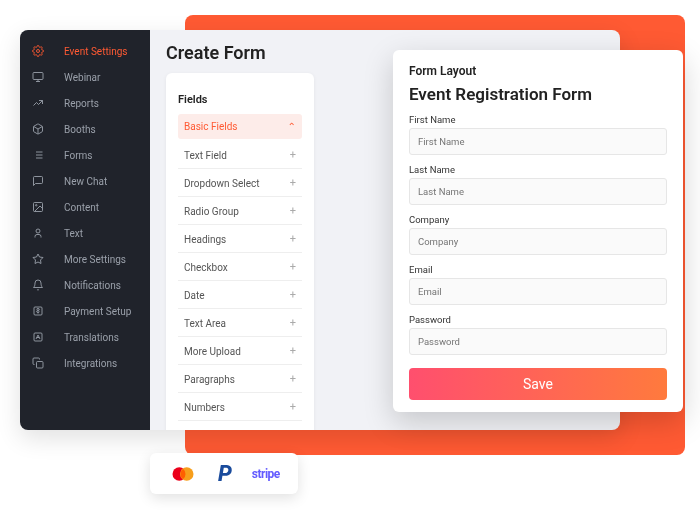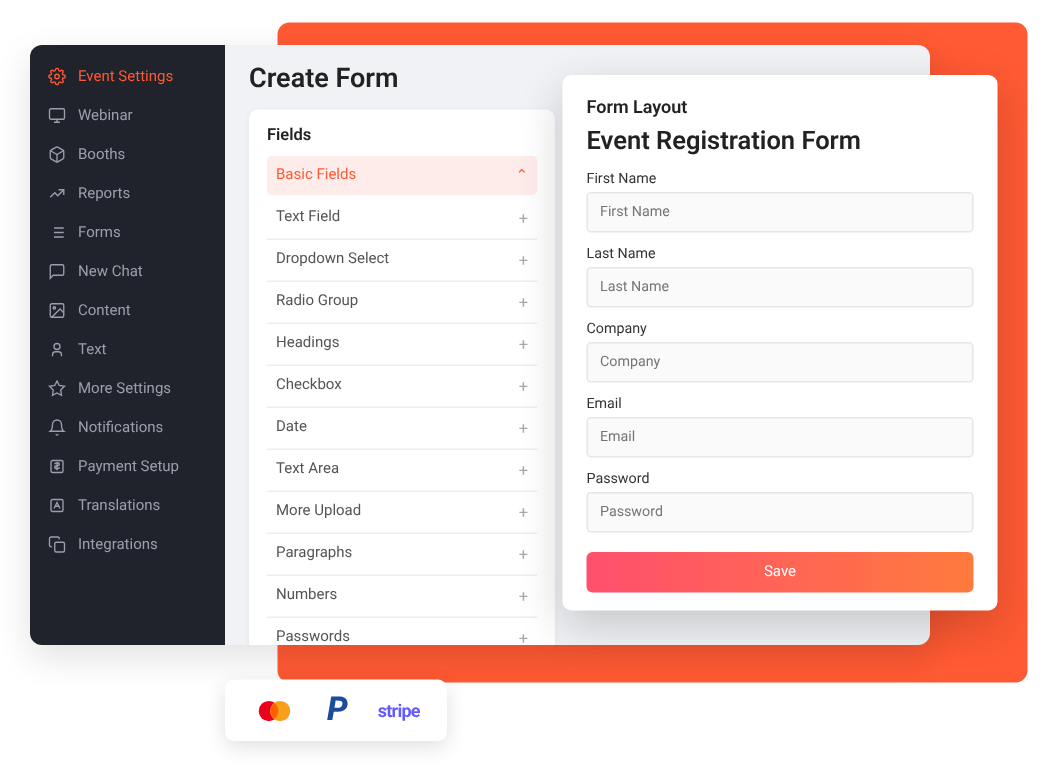--- a/index.html
+++ b/index.html
@@ -1,38 +1,38 @@
 <!DOCTYPE html>
 <html><head>
 <meta charset="utf-8">
 <style>
 *{margin:0;padding:0;box-sizing:border-box;font-family:-apple-system,BlinkMacSystemFont,'Segoe UI',Roboto,sans-serif}
 body{background:#fff;width:700px;height:512px;position:relative;overflow:hidden}
 .orange-bg{position:absolute;top:15px;right:15px;width:500px;height:440px;background:#ff5a33;border-radius:8px}
 .app-shell{position:absolute;top:30px;left:20px;width:600px;height:400px;border-radius:8px;overflow:hidden;display:flex;box-shadow:0 8px 24px rgba(0,0,0,0.12);background:#f1f2f6}
 .sidebar{width:130px;background:#20232b;color:#9aa0aa;font-size:10px;padding:8px 0;overflow:hidden}
-.side-item{display:flex;align-items:center;gap:8px;padding:7px 12px;cursor:pointer}
+.side-item{display:flex;align-items:center;gap:20px;padding:7px 12px;cursor:pointer}
 .side-item.active{color:#ff5a33}
 .side-item .icon{width:12px;height:12px;display:flex;align-items:center;justify-content:center}
 .side-item .icon svg{width:12px;height:12px;stroke:currentColor;fill:none;stroke-width:1.8}
 .main{flex:1;padding:12px 16px;overflow:hidden}
 .main-title{font-size:18px;font-weight:600;color:#222;margin-bottom:10px}
-.fields-panel{background:#fff;border-radius:6px;padding:10px 12px;width:204px;box-shadow:0 1px 4px rgba(0,0,0,0.06)}
+.fields-panel{background:#fff;border-radius:6px;padding:20px 12px;width:148px;box-shadow:0 1px 4px rgba(0,0,0,0.06)}
 .fields-panel h3{font-size:11px;font-weight:600;color:#222;margin-bottom:8px}
-.field-row{display:flex;justify-content:space-between;align-items:flex-start;padding:7px 6px;font-size:10px;color:#555;border-bottom:1px solid #eee}
+.field-row{display:flex;justify-content:space-between;align-items:flex-end;padding:7px 6px;font-size:10px;color:#555;border-bottom:1px solid #eee}
 .field-row:last-child{border-bottom:none}
 .field-row.header{background:#fdece9;color:#ff5a33;border:none;border-radius:3px;margin-bottom:2px}
 .field-row .plus{color:#aaa;font-size:11px}
-.form-panel{position:absolute;top:50px;right:35px;width:290px;background:#fff;border-radius:6px;padding:14px 16px 12px;box-shadow:0 10px 30px rgba(0,0,0,0.18)}
+.form-panel{position:absolute;top:50px;right:17px;width:290px;background:#fff;border-radius:6px;padding:14px 16px 12px;box-shadow:0 10px 30px rgba(0,0,0,0.18)}
 .form-panel h3{font-size:12px;font-weight:600;color:#222;margin-bottom:6px}
 .form-panel h4{font-size:17px;font-weight:600;color:#222;margin-bottom:10px}
 .form-group{margin-bottom:9px}
 .form-group label{font-size:9.5px;color:#333;display:block;margin-bottom:3px}
 .form-group input{width:100%;padding:7px 8px;border:1px solid #e6e6e6;border-radius:3px;font-size:9.5px;color:#999;background:#fafafa}
-.save-btn{width:100%;padding:8px;background:linear-gradient(90deg,#ff4f6e,#ff7a3d);color:#fff;border:none;border-radius:4px;font-size:10px;cursor:pointer;margin-top:4px}
+.save-btn{width:100%;padding:8px;background:linear-gradient(90deg,#ff4f6e,#ff7a3d);color:#fff;border:none;border-radius:4px;font-size:14px;cursor:pointer;margin-top:4px}
 .payments{position:absolute;bottom:18px;left:150px;background:#fff;border-radius:6px;padding:8px 18px;display:flex;gap:20px;align-items:center;box-shadow:0 4px 14px rgba(0,0,0,0.12)}
 .pay-logo{display:flex;align-items:center;justify-content:center}
 .pay-logo.mc svg{width:30px;height:20px}
 .pay-logo.pp{font-weight:800;color:#1a4b9c;font-size:22px;font-style:italic}
 .pay-logo.stripe{font-weight:700;color:#635bff;font-size:12px;letter-spacing:-0.5px}
 </style>
 </head>
 <body>
 
 <div class="orange-bg"></div>
@@ -54,35 +54,35 @@
             <rect x="2" y="3" width="20" height="14" rx="2"></rect>
             <line x1="8" y1="21" x2="16" y2="21"></line>
             <line x1="12" y1="17" x2="12" y2="21"></line>
           </svg>
         </span>
       <span>Webinar</span>
     </div>
     <div class="side-item">
       <span class="icon">
           <svg viewBox="0 0 24 24">
+            <polyline points="3 17 9 11 13 15 21 7"></polyline>
+            <polyline points="14 7 21 7 21 14"></polyline>
+          </svg>
+        </span>
+      <span>Reports</span>
+    </div>
+    <div class="side-item">
+      <span class="icon">
+          <svg viewBox="0 0 24 24">
             <path d="M21 16V8a2 2 0 00-1-1.73l-7-4a2 2 0 00-2 0l-7 4A2 2 0 003 8v8a2 2 0 001 1.73l7 4a2 2 0 002 0l7-4A2 2 0 0021 16z"></path>
             <polyline points="3.3 7 12 12 20.7 7"></polyline>
             <line x1="12" y1="22" x2="12" y2="12"></line>
           </svg>
         </span>
       <span>Booths</span>
-    </div>
-    <div class="side-item">
-      <span class="icon">
-          <svg viewBox="0 0 24 24">
-            <polyline points="3 17 9 11 13 15 21 7"></polyline>
-            <polyline points="14 7 21 7 21 14"></polyline>
-          </svg>
-        </span>
-      <span>Reports</span>
     </div>
     <div class="side-item">
       <span class="icon">
           <svg viewBox="0 0 24 24">
             <line x1="8" y1="6" x2="21" y2="6"></line>
             <line x1="8" y1="12" x2="21" y2="12"></line>
             <line x1="8" y1="18" x2="21" y2="18"></line>
             <line x1="3" y1="6" x2="3" y2="6"></line>
             <line x1="3" y1="12" x2="3" y2="12"></line>
             <line x1="3" y1="18" x2="3" y2="18"></line>

